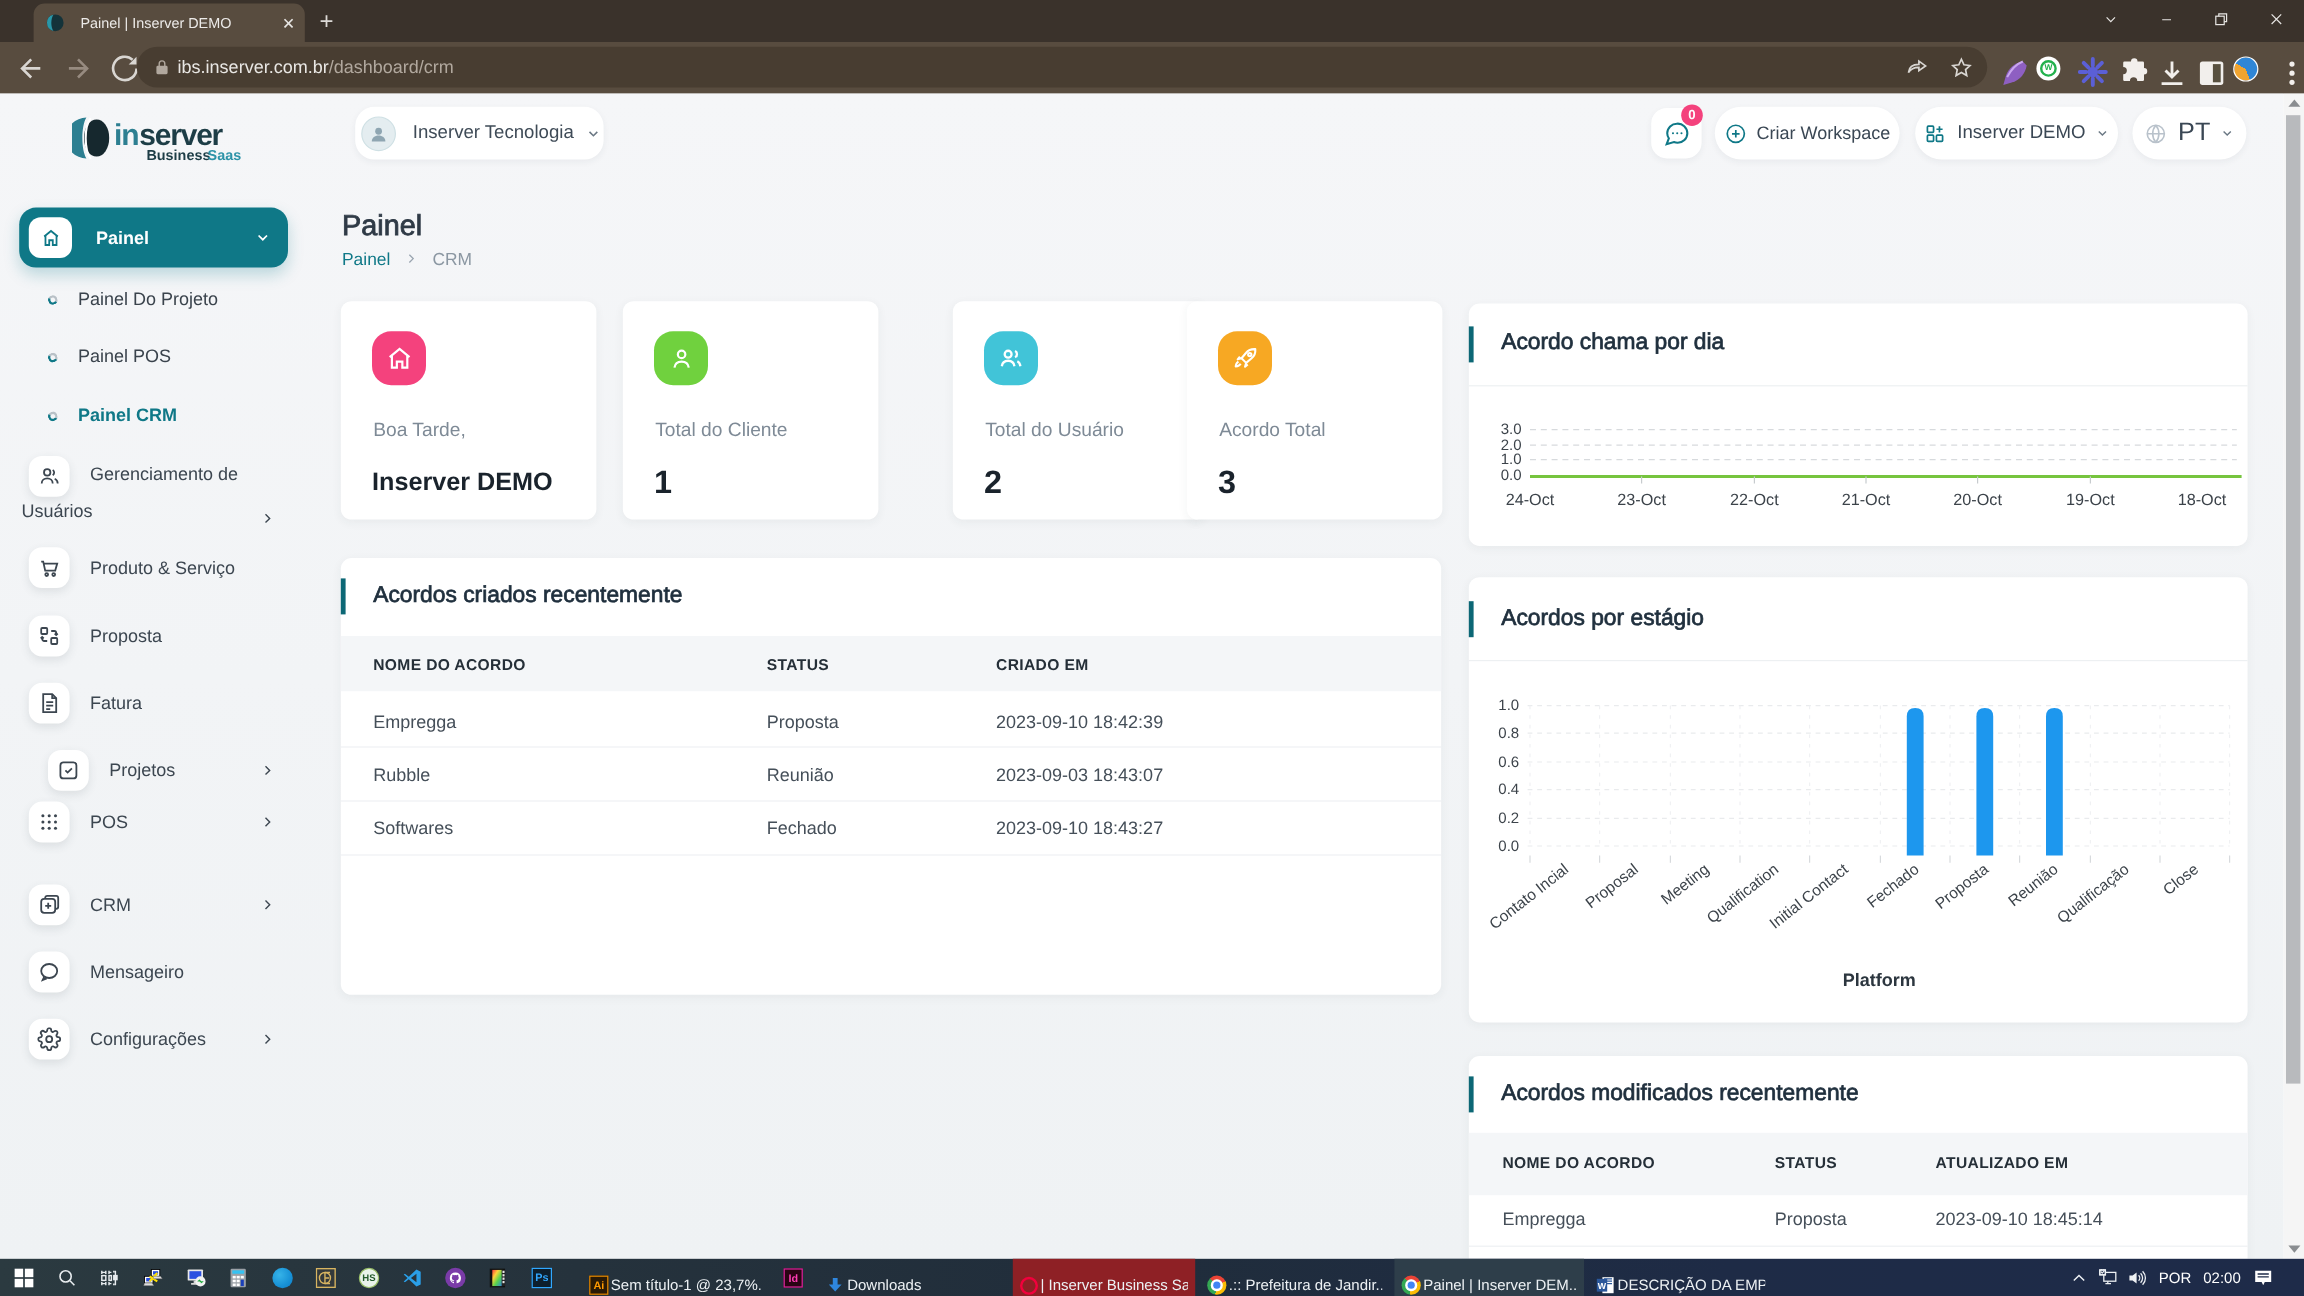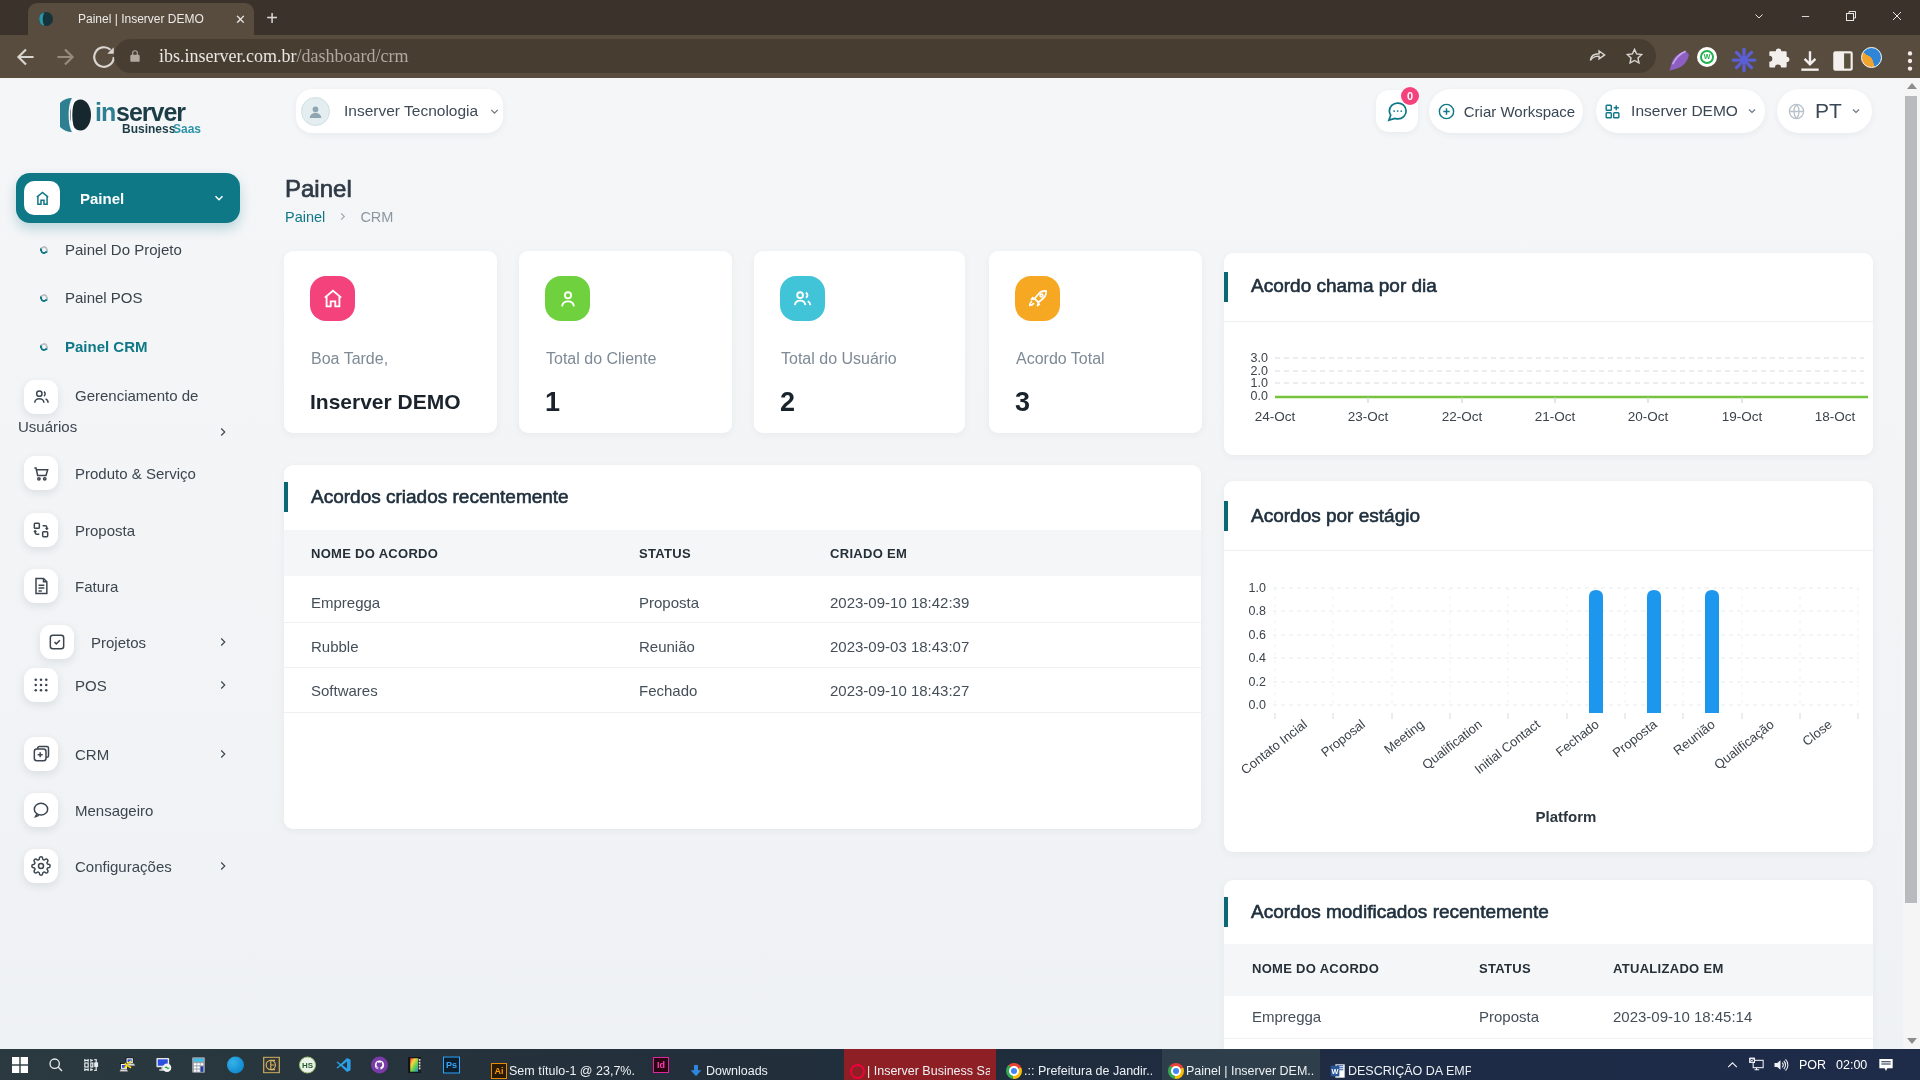--- a/index.html
+++ b/index.html
@@ -1,28 +1,28 @@
 <!DOCTYPE html>
 <html><head>
 <meta charset="utf-8">
 <style>
 * { margin:0; padding:0; box-sizing:border-box; }
 html,body { width:1920px; height:1080px; overflow:hidden; font-family:"Liberation Sans", sans-serif; }
 
 #titlebar { position:absolute; top:0; left:0; width:1920px; height:35px; background:#3a322b; }
 #tab { position:absolute; top:3px; left:28px; width:226px; height:32px; background:#584c3f; border-radius:9px 9px 0 0; display:flex; align-items:center; padding:0 8px 0 10px; }
-#tab .title { color:#eceae8; font-size:12px; margin-left:24px; flex:1; white-space:nowrap; overflow:hidden; }
+#tab .title { color:#eceae8; font-size:12px; margin-left:13px; flex:1; white-space:nowrap; overflow:hidden; }
 #tab .close { color:#e8e6e4; font-size:13px; margin-left:4px; }
 #newtab { position:absolute; top:8px; left:261px; width:22px; height:22px; color:#dcd9d6; font-size:20px; line-height:20px; text-align:center; }
 #wincontrols { position:absolute; top:0; right:0; height:35px; display:flex; align-items:center; color:#e8e6e4; }
 #wincontrols div { width:46px; text-align:center; font-size:13px; }
 #toolbar { position:absolute; top:35px; left:0; width:1920px; height:43px; background:#584c3f; }
 .ticon { position:absolute; top:9px; width:26px; height:26px; color:#d9d6d2; }
 #addressbar { position:absolute; top:4px; left:114px; width:1542px; height:34px; background:#483d31; border-radius:17px; display:flex; align-items:center; padding:0 12px 0 14px; }
-#addressbar .url { font-size:18px; color:#e9e7e4; margin-left:17px; flex:1;font-family:Liberation Serif, serif; }
+#addressbar .url { font-size:15px; color:#e9e7e4; margin-left:6px; flex:1; }
 #addressbar .url .dim { color:#b1a89e; }
 
 #page { position:absolute; top:78px; left:0; width:1903px; height:971px; background:linear-gradient(180deg,#f5f6f8 0%,#eff2f4 100%); overflow:hidden; }
 
 #logo { position:absolute; top:16px; left:60px; }
 #nav-active { position:absolute; top:95px; left:16px; width:224px; height:50px; background:#0f7887; border-radius:14px; box-shadow:0 6px 12px rgba(14,125,140,.25); display:flex; align-items:center; }
 #nav-active .ibox { width:36px; height:34px; background:#fff; border-radius:10px; margin-left:8px; display:flex; align-items:center; justify-content:center; }
 #nav-active .lbl { color:#fff; font-weight:bold; font-size:15px; margin-left:20px; flex:1; }
 #nav-active .chev { color:#fff; margin-right:14px; }
 .subitem { position:absolute; left:40px; display:flex; align-items:center; font-size:15px; color:#3a434c; }
@@ -358,21 +358,21 @@
     <div class="card statcard" style="left:519px; top:173px; width:213px; height:182px;">
       <div class="ic" style="background:#70d13e;">
           <svg width="22" height="22" viewBox="0 0 24 24" fill="none" stroke="#fff" stroke-width="2">
             <circle cx="12" cy="8" r="3.4"></circle>
             <path d="M5.5 20c.5-3.6 3-5.5 6.5-5.5s6 1.9 6.5 5.5"></path>
           </svg>
         </div>
       <div class="lab">Total do Cliente</div>
       <div class="val" style="top:136px;">1</div>
     </div>
-    <div class="card statcard" style="left:754px; top:173px; width:211px; height:182px;">
+    <div class="card statcard" style="left:794px; top:173px; width:211px; height:182px;">
       <div class="ic" style="background:#41c4d8;">
           <svg width="23" height="23" viewBox="0 0 24 24" fill="none" stroke="#fff" stroke-width="2">
             <circle cx="9.5" cy="8.5" r="3"></circle>
             <path d="M4 19c.4-3 2.5-4.8 5.5-4.8S14.6 16 15 19"></path>
             <path d="M15.5 5.8a3 3 0 0 1 0 5.4"></path>
             <path d="M17.5 14.6c1.6.8 2.4 2.2 2.7 4.4"></path>
           </svg>
         </div>
       <div class="lab">Total do Usuário</div>
       <div class="val" style="top:136px;">2</div>

